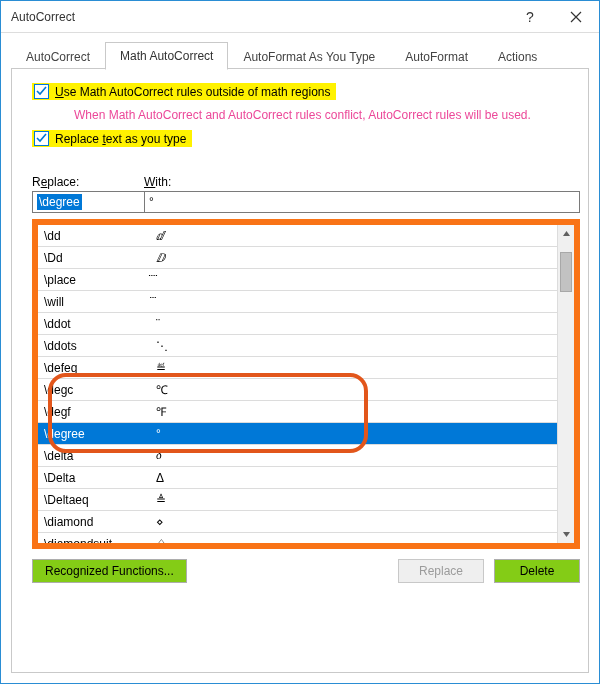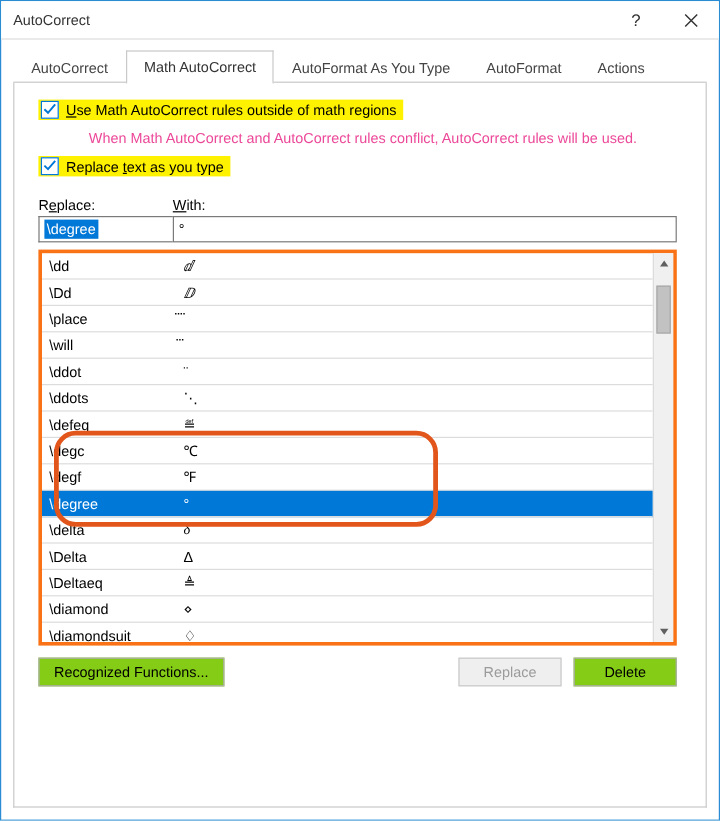--- a/index.html
+++ b/index.html
@@ -30,42 +30,42 @@
     padding: 6px 14px 6px 14px; font-size: 12px; color: #333;
     border: 1px solid transparent; border-bottom: none; position: relative; top: 1px; background: #fff;
   }
   .tab.active {
     border-color: #c9c9c9; background: #fff;
     border-bottom: 1px solid #fff; z-index: 2;
   }
   .tab:not(.active) { color: #444; }
   .tab-strip-line { position: absolute; left: 0; right: 0; bottom: 0; height: 1px; background: #c9c9c9; z-index: 1; }
   .tabpage {
-    border: 1px solid #c9c9c9; border-top: none; flex: 1; padding: 12px 16px 10px 12px;
+    border: 1px solid #c9c9c9; border-top: none; flex: 1; padding: 12px 0 10px 12px;
     display: flex; flex-direction: column; position: relative;
   }
   .hl { background: #fff200; display: inline-flex; align-items: center; padding: 1px 6px 1px 2px; }
   .chk-row { display: flex; align-items: center; gap: 6px; margin: 2px 0 4px 8px; font-size: 12px; }
   .chk {
     width: 15px; height: 15px; border: 1px solid #0078d7; display: inline-flex; align-items: center; justify-content: center;
     background: #fff;
   }
   .chk svg { display: block; }
   .u { text-decoration: underline; }
   .info-line { margin: 4px 0 6px 50px; color: #ec4899; font-size: 12px; }
-  .labels { display: flex; margin: 13px 0 2px 8px; }
+  .labels { display: flex; margin: 24px 0 2px 8px; }
   .col-replace-label { width: 112px; }
   .inputs { display: flex; margin: 0 8px 6px 8px; }
   .txt {
     height: 22px; border: 1px solid #7a7a7a; font-family: inherit; font-size: 12px; padding: 2px 4px;
   }
   .txt.replace { width: 112px; border-right: none; }
   .txt.with { flex: 1; }
   .sel-blue { background: #0078d7; color: #fff; }
-  .listwrap { position: relative; margin: 0 8px; border: 3px solid #f97316; height: 330px; display: flex; }
+  .listwrap { position: relative; margin: 0 8px; border: 6px solid #f97316; height: 330px; display: flex; }
   .list { flex: 1; overflow: hidden; position: relative; }
   .row { display: flex; height: 22px; align-items: center; border-bottom: 1px solid #dcdcdc; }
   .row .c1 { width: 112px; padding-left: 6px; white-space: nowrap; overflow: hidden; font-family: inherit; }
   .row .c2 { flex: 1; padding-left: 6px; font-family: "Cambria Math", serif; font-style: italic; color: #000; }
   .row.nomath .c2 { font-style: normal; font-family: inherit; }
   .row.selected { background: #0078d7; color: #fff; }
   .row.selected .c2 { color: #fff; }
   .scroll {
     width: 17px; background: #f0f0f0; border-left: 1px solid #dcdcdc;
     display: flex; flex-direction: column; justify-content: space-between; align-items: center;

